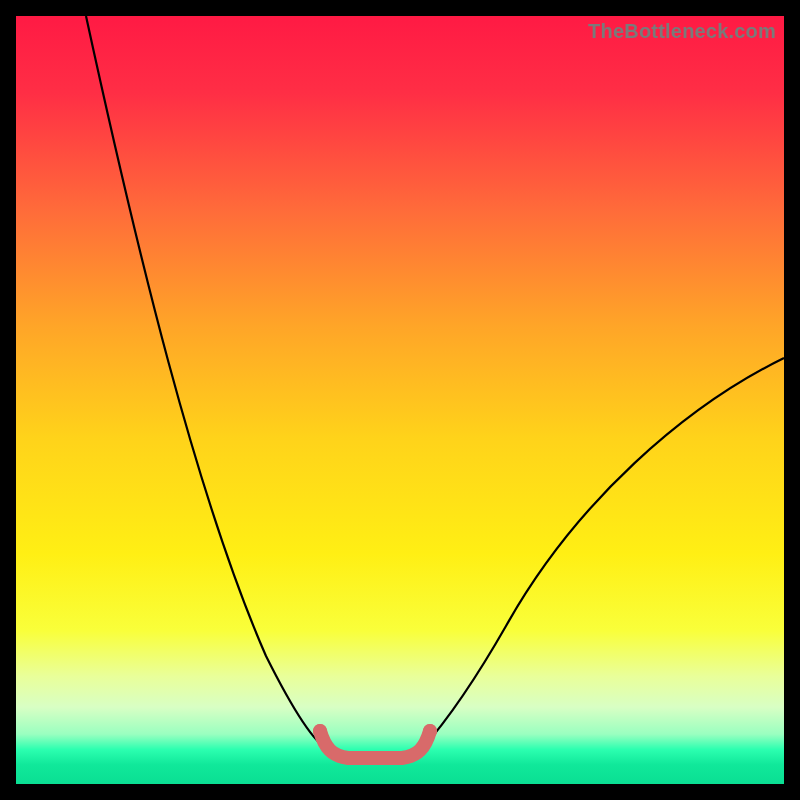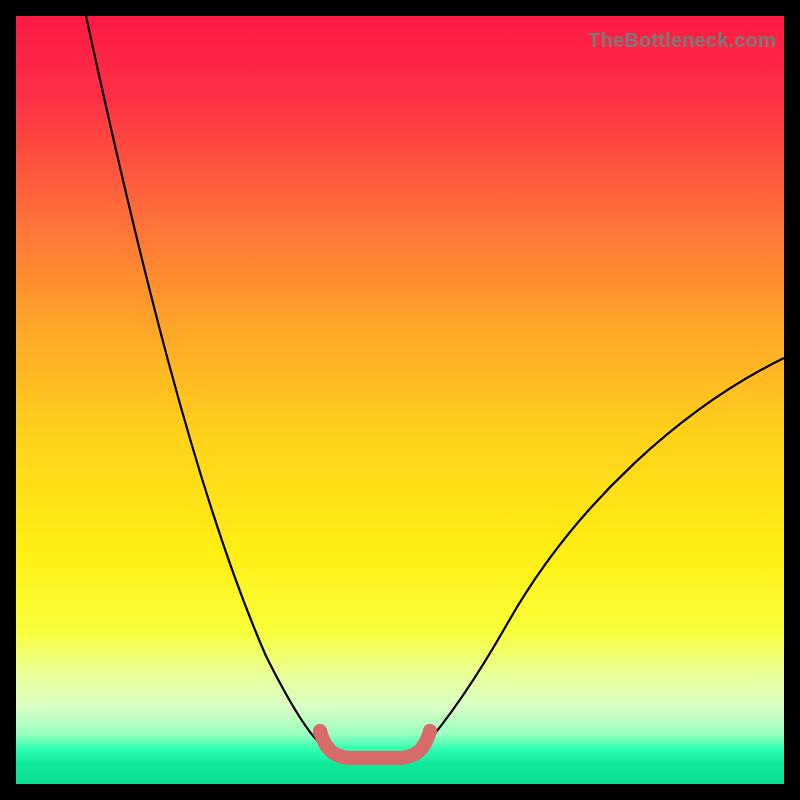--- a/index.html
+++ b/index.html
@@ -26,21 +26,21 @@
   }
   .gradient {
     position: absolute;
     left: 0;
     top: 0;
     width: 100%;
     height: 100%;
   }
   .watermark {
     position: absolute;
-    top: 29px;
+    top: 20px;
     right: 24px;
     font-family: Arial, Helvetica, sans-serif;
     font-size: 20px;
     font-weight: 600;
     color: #7a7a7a;
     letter-spacing: 0.2px;
   }
   svg.curves {
     position: absolute;
     left: 0;

